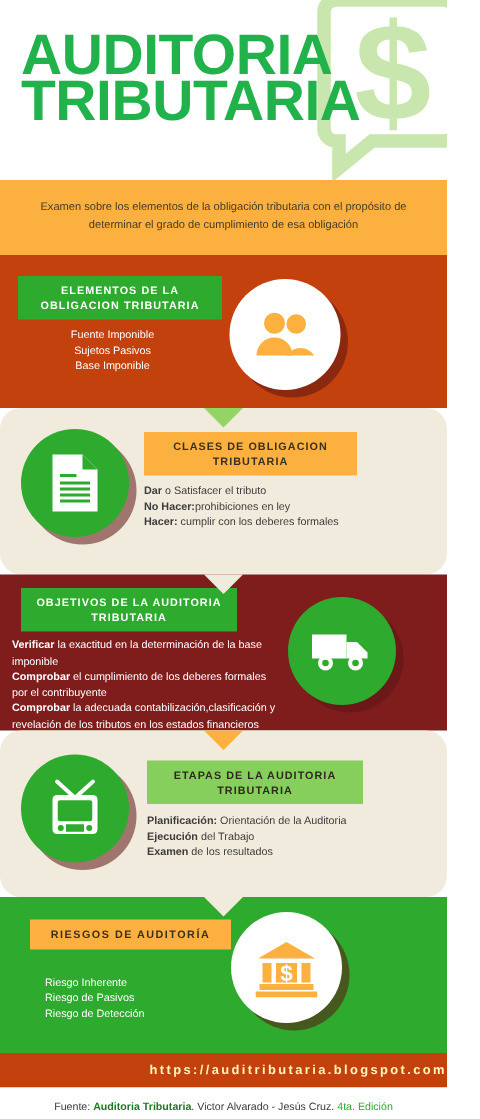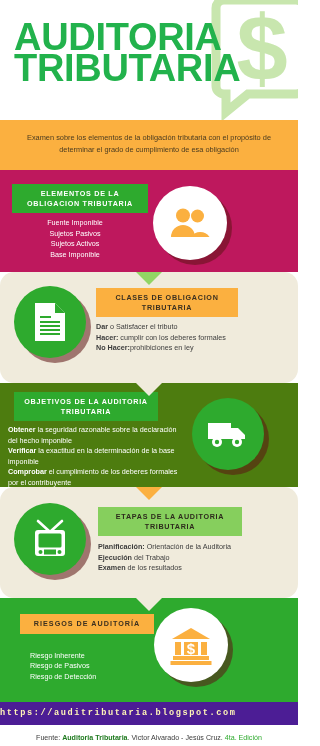--- a/index.html
+++ b/index.html
@@ -22,23 +22,23 @@
 
   
   .intro{
     background:#fbb040;color:#4a3b20;
     padding:12px 18px 14px 18px;
     text-align:center;font-size:7.4px;line-height:12px;
   }
 
   
   .band{position:relative;}
-  .band.lightgreen{background:#be185d;}
+  .band.lightgreen{background:#c2410c;}
   .band.cream{background:#f0ebdc;border-radius:14px;}
-  .band.orange{background:#4d7c0f;}
+  .band.orange{background:#7f1d1d;}
   .band.green{background:#2eaa2e;}
 
   .notch{
     position:absolute;left:50%;bottom:-13px;margin-left:-13px;
     width:0;height:0;border-left:13px solid transparent;
     border-right:13px solid transparent;z-index:6;
   }
   .notch.lightgreen{border-top:13px solid #92d564;}
   .notch.cream{border-top:13px solid #f0ebdc;}
   .notch.orange{border-top:13px solid #fbb040;}
@@ -67,24 +67,23 @@
     position:absolute;border-radius:50%;
     background:#5c1414;opacity:.55;z-index:0;
   }
 
   
   .row{display:flex;align-items:flex-start;}
   .txtcol{flex:1;}
 
   
   .urlbar{
-    background:#4c1d95;color:#fff5b8;text-align:left;
+    background:#c2410c;color:#fff5b8;text-align:right;
     font-size:8.6px;font-weight:bold;letter-spacing:1.6px;
     padding:6px 0 7px 0;
-    font-family:Liberation Mono, monospace;
   }
   .source{
     background:#ffffff;text-align:center;color:#3c3c3c;
     font-size:7.1px;padding:9px 6px 0 6px;
   }
   .source .bold{font-weight:bold;color:#1f7a1f;}
   .source .ed{color:#2eaa2e;}
 </style>
 </head>
 <body>
@@ -104,21 +103,20 @@
 
   <div class="intro">Examen sobre los elementos de la obligación tributaria con el propósito de determinar el grado de cumplimiento de esa obligación</div>
 
   <div class="band lightgreen" style="height:102px;">
     <div class="row" style="padding:14px 10px 0 12px;">
       <div class="txtcol" style="max-width:135px;">
         <div class="chip greenchip" style="width:118px;">ELEMENTOS DE LA OBLIGACION TRIBUTARIA</div>
         <div class="lines" style="color:#ffffff;margin-top:5px;text-align:center;width:126px;">
           <div>Fuente Imponible</div>
           <div>Sujetos Pasivos</div>
-          <div>Sujetos Activos</div>
           <div>Base Imponible</div>
         </div>
       </div>
       <div style="position:relative;width:76px;height:76px;margin-left:6px;margin-top:2px;">
         <div class="shadow" style="left:5px;top:5px;width:74px;height:74px;"></div>
         <div class="circle white" style="position:relative;width:74px;height:74px;z-index:1;">
           <svg width="40" height="32" viewBox="0 0 40 32">
             <circle cx="13" cy="8.5" r="7" fill="#fbb040"></circle>
             <circle cx="27.5" cy="9" r="6.5" fill="#fbb040"></circle>
             <path d="M1 30 a12 12 0 0 1 24 0 z" fill="#fbb040"></path>
@@ -145,34 +143,33 @@
               <line x1="7" y1="28" x2="27" y2="28"></line>
               <line x1="7" y1="32" x2="27" y2="32"></line>
             </g>
           </svg>
         </div>
       </div>
       <div class="txtcol" style="max-width:142px;padding-top:6px;">
         <div class="chip orangechip" style="width:124px;">CLASES DE OBLIGACION TRIBUTARIA</div>
         <div class="lines" style="color:#3c3c3c;margin-top:5px;width:142px;">
           <div><span class="b">Dar</span><span> o Satisfacer el tributo</span></div>
+          <div><span class="b">No Hacer:</span><span>prohibiciones en ley</span></div>
           <div><span class="b">Hacer:</span><span> cumplir con los deberes formales</span></div>
-          <div><span class="b">No Hacer:</span><span>prohibiciones en ley</span></div>
         </div>
       </div>
     </div>
     <div class="notch cream"></div>
   </div>
 
   <div class="band orange" style="height:104px;">
     <div class="row" style="padding:9px 8px 0 8px;">
       <div class="txtcol" style="max-width:182px;">
         <div class="chip greenchip" style="width:126px;margin-left:6px;">OBJETIVOS DE LA AUDITORIA TRIBUTARIA</div>
         <div class="lines" style="color:#ffffff;margin-top:4px;width:180px;">
-          <div><span class="b">Obtener</span><span> la seguridad razonable sobre la declaración del hecho imponible</span></div>
           <div><span class="b">Verificar</span><span> la exactitud en la determinación de la base imponible</span></div>
           <div><span class="b">Comprobar</span><span> el cumplimiento de los deberes formales por el contribuyente</span></div>
           <div><span class="b">Comprobar</span><span> la adecuada contabilización,clasificación y revelación de los tributos en los estados financieros</span></div>
         </div>
       </div>
       <div style="position:relative;width:74px;height:74px;margin-left:2px;margin-top:6px;">
         <div class="shadow" style="left:5px;top:5px;width:72px;height:72px;"></div>
         <div class="circle green" style="position:relative;width:72px;height:72px;z-index:1;">
           <svg width="42" height="30" viewBox="0 0 42 30">
             <rect x="1" y="4" width="23" height="16" fill="#ffffff"></rect>

